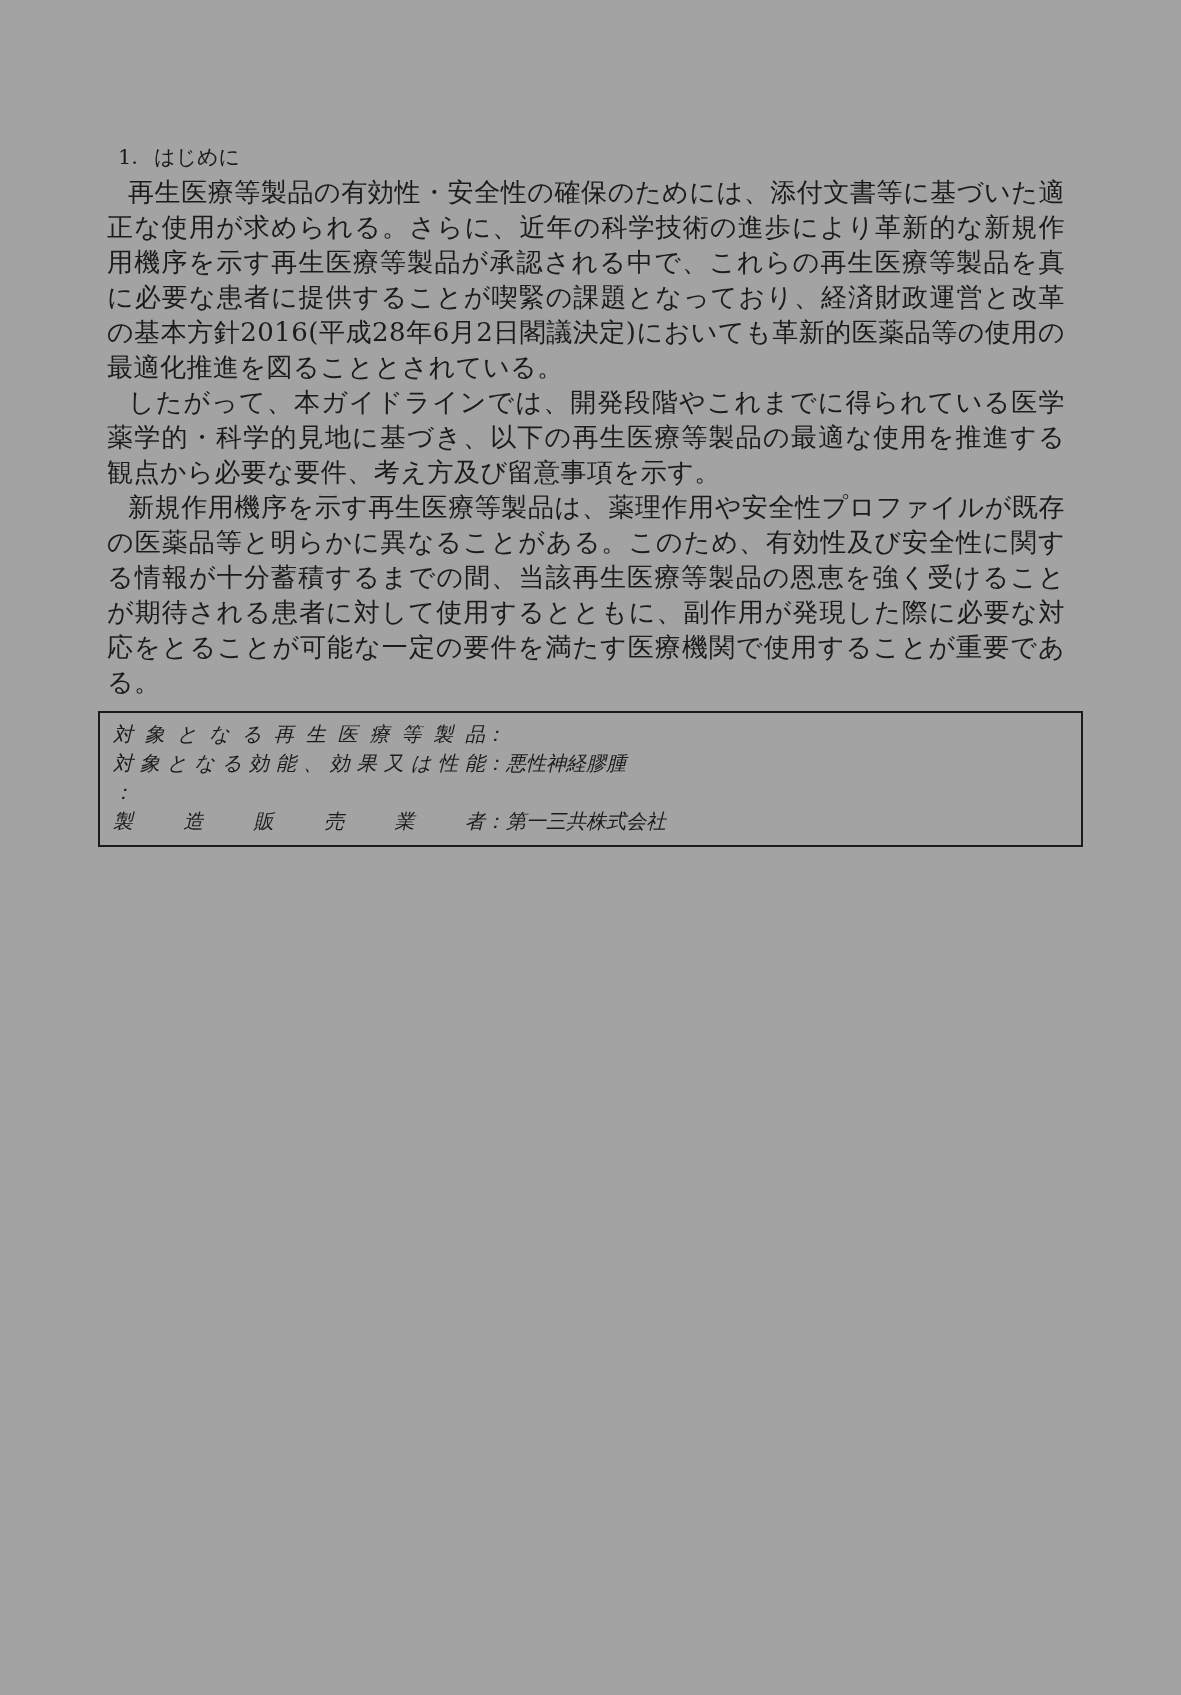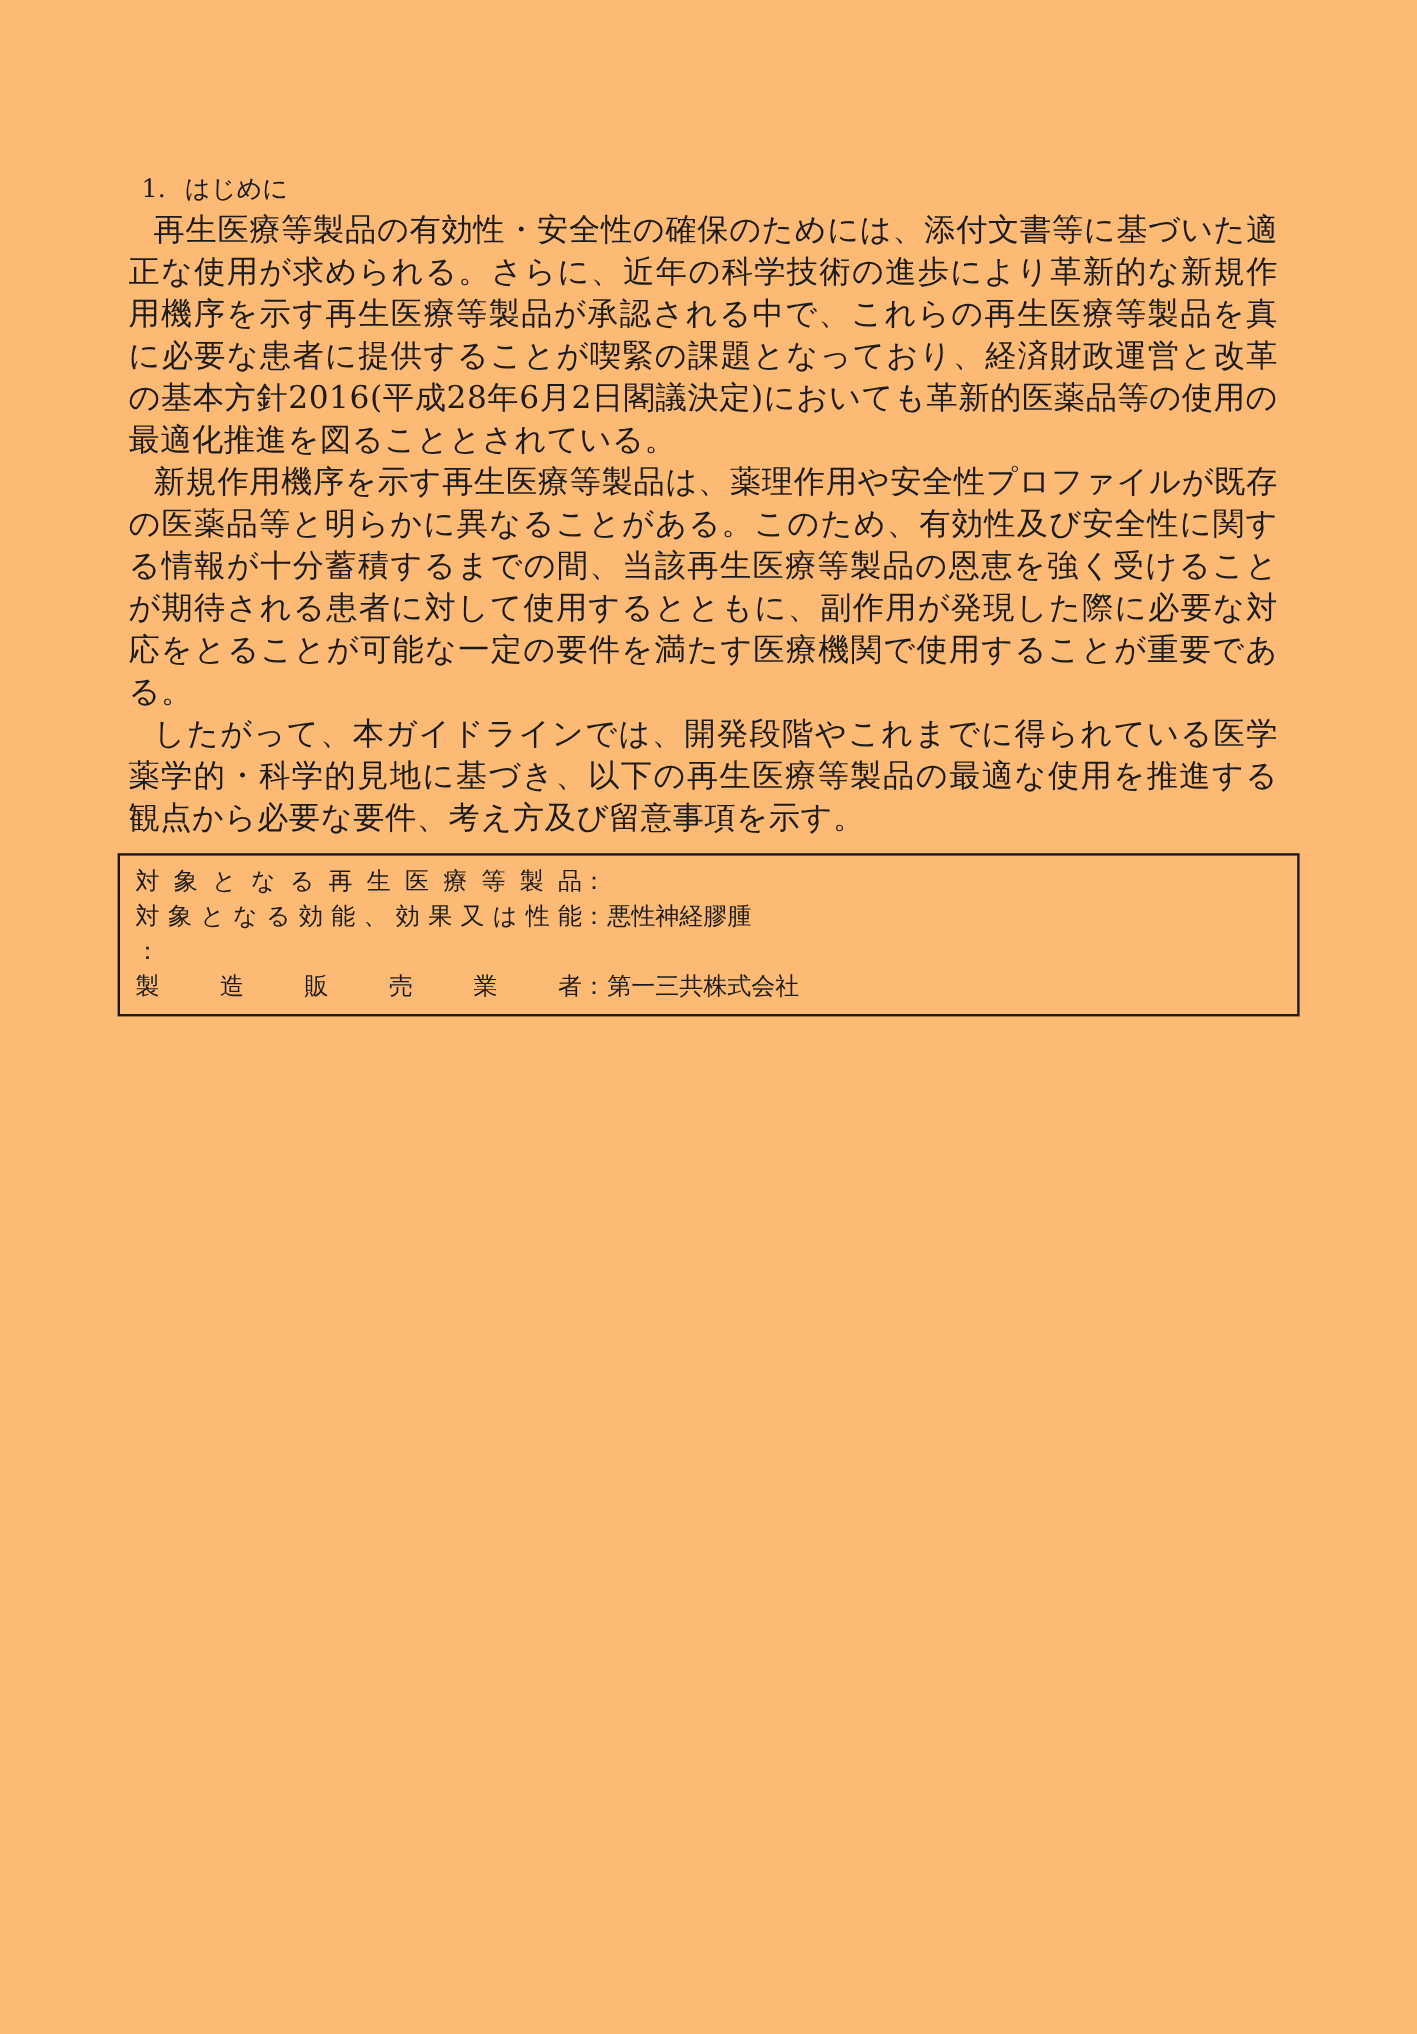--- a/index.html
+++ b/index.html
@@ -4,21 +4,21 @@
 <style>
   html, body {
     margin: 0;
     padding: 0;
     background: #fbfbfb;
   }
   .page {
     position: relative;
     width: 1181px;
     height: 1695px;
-    background: #fdba74;
+    background: #a3a3a3;
     overflow: hidden;
     font-family: "DejaVu Serif", "Liberation Serif", serif;
     color: #1b1b1b;
   }
   .content {
     position: absolute;
     left: 107px;
     top: 140px;
     width: 958px;
   }
@@ -48,20 +48,21 @@
     margin-top: 11px;
     width: 985px;
     border: 2px solid #1b1b1b;
     padding: 7px 10px 9px 13px;
     font-size: 20px;
     line-height: 29px;
   }
   .trow {
     display: flex;
     align-items: center;
+    font-style: italic;
   }
   .tlabel {
     flex: none;
     width: 372px;
     text-align: justify;
     text-align-last: justify;
     text-justify: inter-ideograph;
   }
   .tcolon {
     flex: none;
@@ -82,22 +83,22 @@
 </style>
 </head>
 <body>
 
 <div class="page">
   <div class="content">
 
     <h1 class="heading"><span>1.</span><span class="heading-title">はじめに</span></h1>
 
     <p class="para">再生医療等製品の有効性・安全性の確保のためには、添付文書等に基づいた適正な使用が求められる。さらに、近年の科学技術の進歩により革新的な新規作用機序を示す再生医療等製品が承認される中で、これらの再生医療等製品を真に必要な患者に提供することが喫緊の課題となっており、経済財政運営と改革の基本方針2016(平成28年6月2日閣議決定)においても革新的医薬品等の使用の最適化推進を図ることとされている。</p>
+    <p class="para">したがって、本ガイドラインでは、開発段階やこれまでに得られている医学薬学的・科学的見地に基づき、以下の再生医療等製品の最適な使用を推進する観点から必要な要件、考え方及び留意事項を示す。</p>
     <p class="para">新規作用機序を示す再生医療等製品は、薬理作用や安全性プロファイルが既存の医薬品等と明らかに異なることがある。このため、有効性及び安全性に関する情報が十分蓄積するまでの間、当該再生医療等製品の恩恵を強く受けることが期待される患者に対して使用するとともに、副作用が発現した際に必要な対応をとることが可能な一定の要件を満たす医療機関で使用することが重要である。</p>
-    <p class="para">したがって、本ガイドラインでは、開発段階やこれまでに得られている医学薬学的・科学的見地に基づき、以下の再生医療等製品の最適な使用を推進する観点から必要な要件、考え方及び留意事項を示す。</p>
 
     <div class="info-box">
 
       <div class="trow">
         <span class="tlabel">対象となる再生医療等製品</span>
         <span class="tcolon">：</span>
       </div>
 
       <div class="trow">
         <span class="tlabel">対象となる効能、効果又は性能</span>

